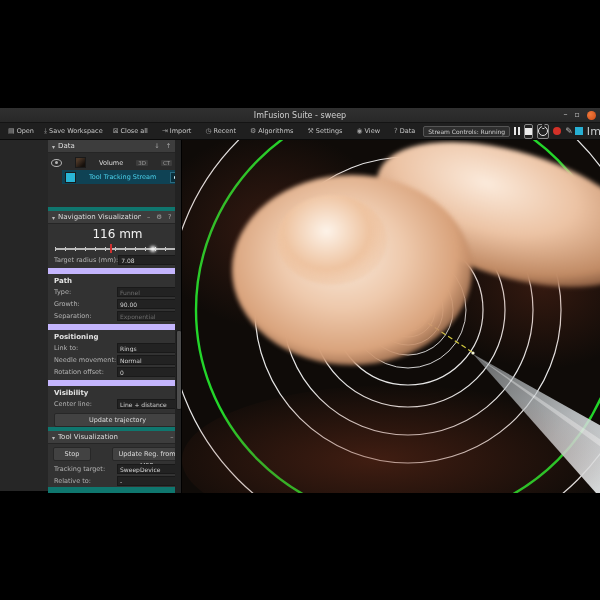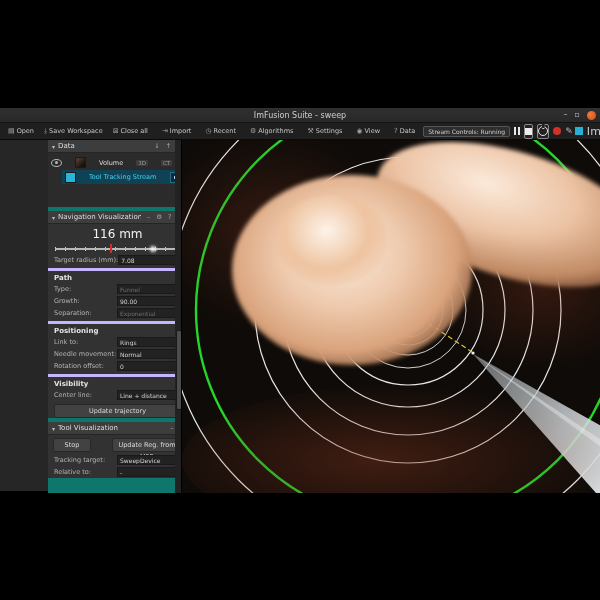--- a/index.html
+++ b/index.html
@@ -77,21 +77,21 @@
   .slider .mark{position:absolute;left:44%;top:1px;width:2px;height:9px;background:#d03030;}
   .slider .knob{position:absolute;right:1px;top:2.5px;width:6px;height:6px;border-radius:50%;background:#f5f5f5;}
   .prow{display:flex;align-items:center;height:12px;padding:0 6px;}
   .plabel{flex:1;font-size:6.5px;color:#b3b3b3;white-space:nowrap;}
   .ctrl{width:64px;height:10px;background:#222;border:1px solid #191919;display:flex;align-items:center;
         padding:0 2px;box-sizing:border-box;}
   .ctrl .val{flex:1;font-size:6px;color:#d2d2d2;white-space:nowrap;overflow:hidden;}
   .ctrl.disabled .val{color:#6d6d6d;}
   .ctrl .arr{font-size:5px;color:#9a9a9a;}
   .updown{display:flex;flex-direction:column;line-height:3.2px;font-size:4.5px;color:#9a9a9a;text-align:center;}
-  .sect{font-size:7px;font-weight:bold;color:#e4e4e4;padding:3px 6px 1px;border-top:3px solid #c4b5fd;margin-top:2px;}
+  .sect{font-size:7px;font-weight:bold;color:#e4e4e4;padding:3px 6px 1px;border-top:6px solid #c4b5fd;margin-top:2px;}
   .btn{display:block;background:#424242;border:1px solid #272727;border-radius:2px;color:#dcdcdc;
        font-size:6.5px;text-align:center;line-height:12px;height:12px;}
   .btn.wide{margin:3px 6px 4px;}
 
   
   .toolbtn-row{display:flex;gap:21px;padding:3px 5px 2px;}
   .toolbtn-row .btn.small{flex:0 0 36px;}
   .toolbtn-row .btn.grow{flex:1;}
 
   

